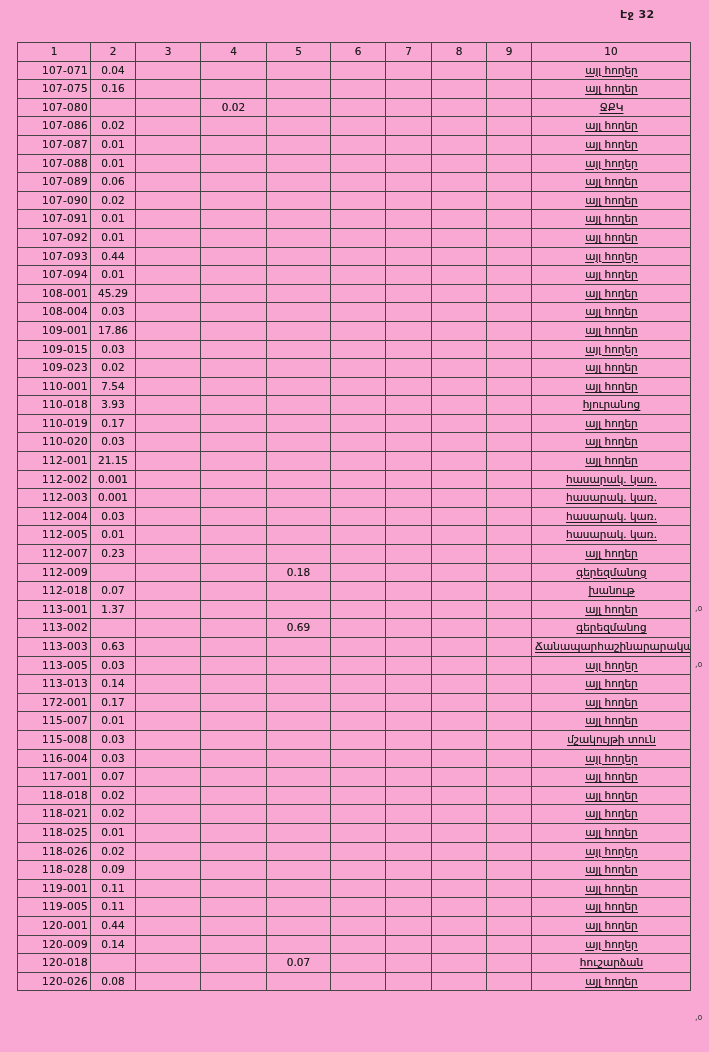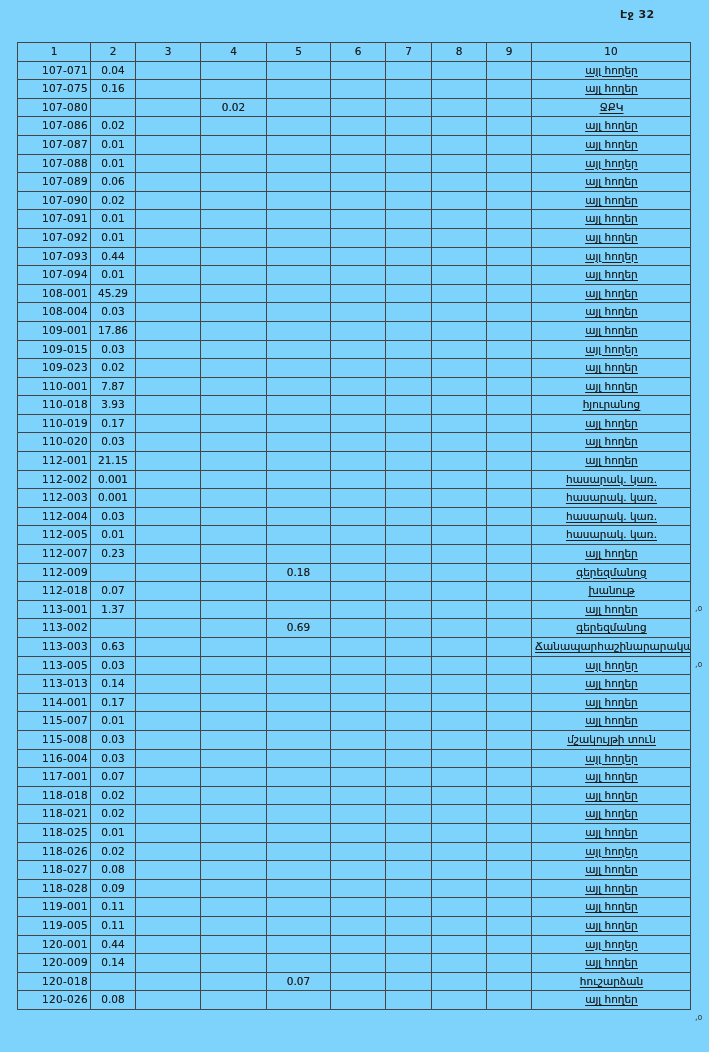--- a/index.html
+++ b/index.html
@@ -1,20 +1,20 @@
 <!DOCTYPE html>
 <html><head>
 <meta charset="utf-8">
 <style>
   html,body{margin:0;padding:0}
   body{
     width:709px;height:1052px;position:relative;overflow:hidden;
     background:#f3f3f0;font-family:"DejaVu Sans",sans-serif;color:#1c1c1c;
   }
-  #page{position:absolute;inset:0;background:#7dd3fc;padding-left:10px;}
+  #page{position:absolute;inset:0;background:#f9a8d4;padding-left:10px;}
   .page-label{
     position:absolute;top:8px;left:620px;
     font-size:11px;font-weight:bold;letter-spacing:.4px;
   }
   table.registry{
     position:absolute;left:17px;top:42px;width:673px;
     border-collapse:collapse;table-layout:fixed;
   }
   .registry th,.registry td{
     border:1px solid #454545;height:17.6px;line-height:17.6px;
@@ -262,21 +262,21 @@
           <td class="col-4"></td>
           <td class="col-5"></td>
           <td class="col-6"></td>
           <td class="col-7"></td>
           <td class="col-8"></td>
           <td class="col-9"></td>
           <td class="col-10"><span class="landuse">այլ հողեր</span></td>
         </tr>
         <tr>
           <td class="col-1">110-001</td>
-          <td class="col-2">7.87</td>
+          <td class="col-2">7.54</td>
           <td class="col-3"></td>
           <td class="col-4"></td>
           <td class="col-5"></td>
           <td class="col-6"></td>
           <td class="col-7"></td>
           <td class="col-8"></td>
           <td class="col-9"></td>
           <td class="col-10"><span class="landuse">այլ հողեր</span></td>
         </tr>
         <tr>
@@ -465,21 +465,21 @@
           <td class="col-3"></td>
           <td class="col-4"></td>
           <td class="col-5"></td>
           <td class="col-6"></td>
           <td class="col-7"></td>
           <td class="col-8"></td>
           <td class="col-9"></td>
           <td class="col-10"><span class="landuse">այլ հողեր</span></td>
         </tr>
         <tr>
-          <td class="col-1">114-001</td>
+          <td class="col-1">172-001</td>
           <td class="col-2">0.17</td>
           <td class="col-3"></td>
           <td class="col-4"></td>
           <td class="col-5"></td>
           <td class="col-6"></td>
           <td class="col-7"></td>
           <td class="col-8"></td>
           <td class="col-9"></td>
           <td class="col-10"><span class="landuse">այլ հողեր</span></td>
         </tr>
@@ -563,32 +563,20 @@
           <td class="col-5"></td>
           <td class="col-6"></td>
           <td class="col-7"></td>
           <td class="col-8"></td>
           <td class="col-9"></td>
           <td class="col-10"><span class="landuse">այլ հողեր</span></td>
         </tr>
         <tr>
           <td class="col-1">118-026</td>
           <td class="col-2">0.02</td>
-          <td class="col-3"></td>
-          <td class="col-4"></td>
-          <td class="col-5"></td>
-          <td class="col-6"></td>
-          <td class="col-7"></td>
-          <td class="col-8"></td>
-          <td class="col-9"></td>
-          <td class="col-10"><span class="landuse">այլ հողեր</span></td>
-        </tr>
-        <tr>
-          <td class="col-1">118-027</td>
-          <td class="col-2">0.08</td>
           <td class="col-3"></td>
           <td class="col-4"></td>
           <td class="col-5"></td>
           <td class="col-6"></td>
           <td class="col-7"></td>
           <td class="col-8"></td>
           <td class="col-9"></td>
           <td class="col-10"><span class="landuse">այլ հողեր</span></td>
         </tr>
         <tr>

